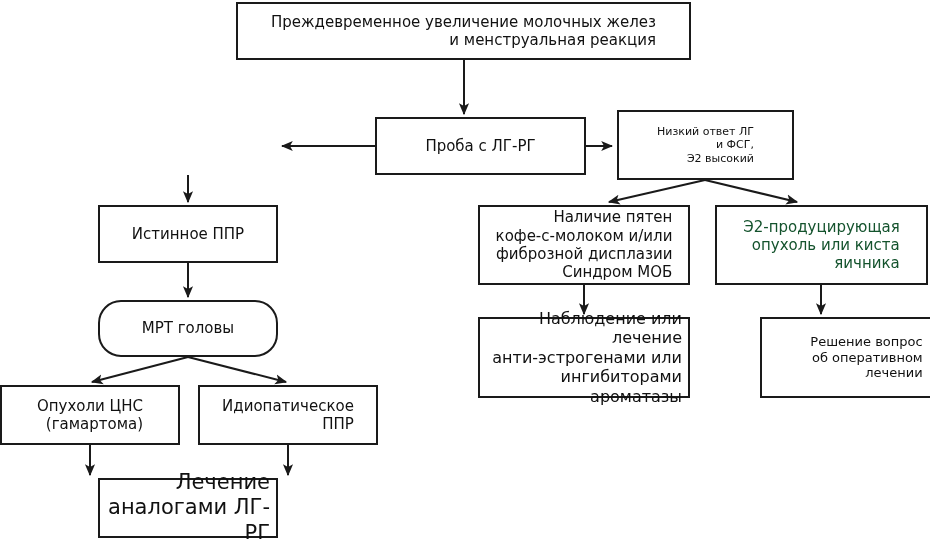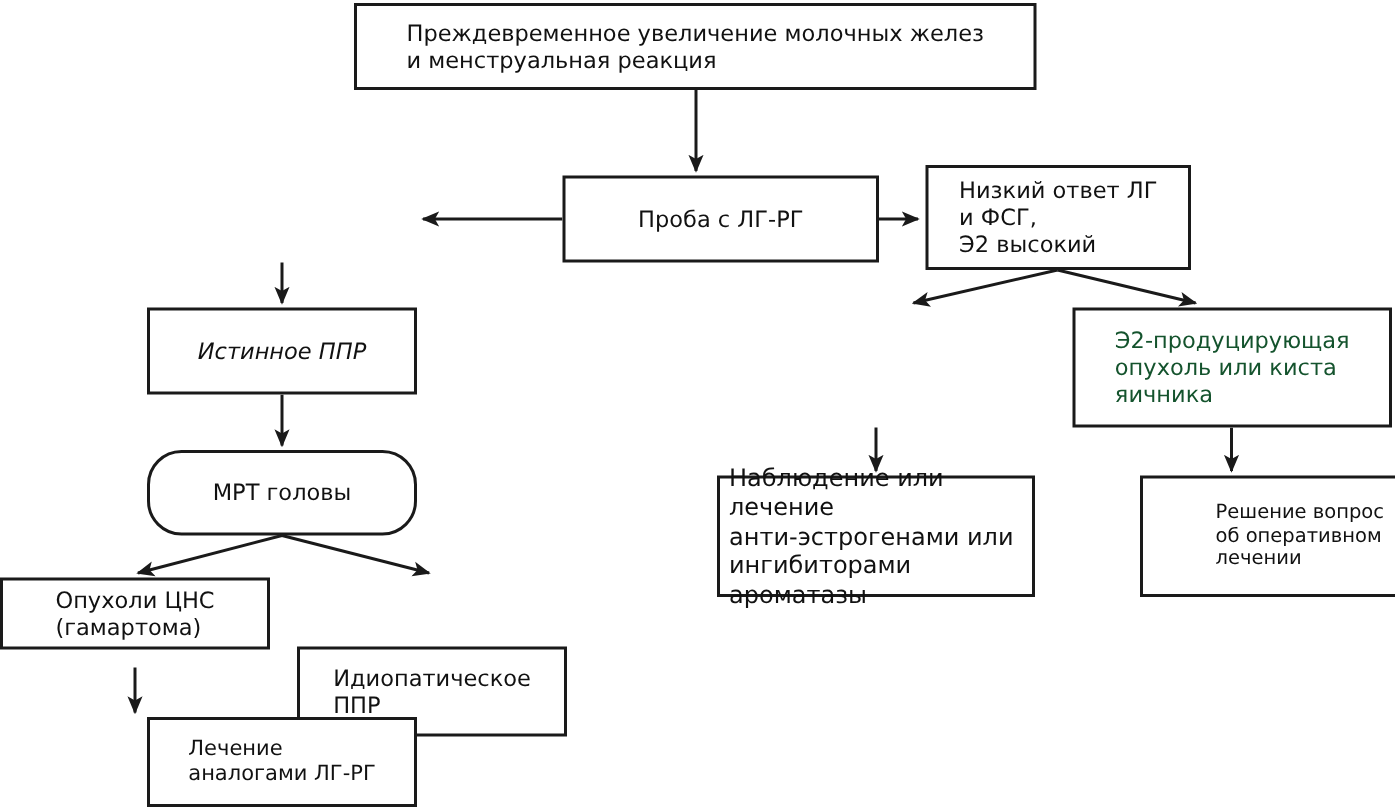--- a/index.html
+++ b/index.html
@@ -17,21 +17,21 @@
     overflow: hidden;
   }
   .node {
     position: absolute;
     box-sizing: border-box;
     border: 2px solid #1a1a1a;
     background: #ffffff;
     display: flex;
     align-items: center;
     justify-content: center;
-    text-align: left;
+    text-align: right;
     color: #111111;
     font-size: 15px;
     line-height: 1.22;
     padding: 2px 6px;
     z-index: 2;
     white-space: pre-line;
   }
   #edges {
     position: absolute;
     left: 0;
@@ -62,33 +62,37 @@
       <path d="M 90 445 L 90 475" fill="none" stroke="#1a1a1a" stroke-width="2" marker-end="url(#arrowhead)"></path>
       <path d="M 288 445 L 288 475" fill="none" stroke="#1a1a1a" stroke-width="2" marker-end="url(#arrowhead)"></path>
       <path d="M 705 180 L 609 202" fill="none" stroke="#1a1a1a" stroke-width="2" marker-end="url(#arrowhead)"></path>
       <path d="M 705 180 L 797 202" fill="none" stroke="#1a1a1a" stroke-width="2" marker-end="url(#arrowhead)"></path>
       <path d="M 584 285 L 584 314" fill="none" stroke="#1a1a1a" stroke-width="2" marker-end="url(#arrowhead)"></path>
       <path d="M 821 285 L 821 314" fill="none" stroke="#1a1a1a" stroke-width="2" marker-end="url(#arrowhead)"></path>
     </svg>
 <div class="node" style="left: 236px; top: 2px; width: 455px; height: 58px; border-color: rgb(26, 26, 26); border-width: 2px; color: rgb(17, 17, 17); font-size: 15px;">Преждевременное увеличение молочных желез
 и менструальная реакция</div>
     <div class="node" style="left: 375px; top: 117px; width: 211px; height: 58px; border-color: rgb(26, 26, 26); border-width: 2px; color: rgb(17, 17, 17); font-size: 15px;">Проба с ЛГ-РГ</div>
-    <div class="node" style="left: 617px; top: 110px; width: 177px; height: 70px; border-color: rgb(26, 26, 26); border-width: 2px; color: rgb(17, 17, 17); font-size: 15px;">Низкий ответ ЛГ
+    <div class="node" style="left: 617px; top: 110px; width: 177px; height: 70px; border-color: rgb(26, 26, 26); border-width: 2px; color: rgb(17, 17, 17); font-size: 11px;">Низкий ответ ЛГ
 и ФСГ,
 Э2 высокий</div>
-    <div class="node" style="left: 98px; top: 205px; width: 180px; height: 58px; border-color: rgb(26, 26, 26); border-width: 2px; color: rgb(17, 17, 17); font-size: 15px; font-style: italic;">Истинное ППР</div>
+    <div class="node" style="left: 98px; top: 205px; width: 180px; height: 58px; border-color: rgb(26, 26, 26); border-width: 2px; color: rgb(17, 17, 17); font-size: 15px;">Истинное ППР</div>
     <div class="node" style="left: 98px; top: 300px; width: 180px; height: 57px; border-color: rgb(26, 26, 26); border-width: 2px; color: rgb(17, 17, 17); font-size: 15px; border-radius: 23px;">МРТ головы</div>
+    <div class="node" style="left: 478px; top: 205px; width: 212px; height: 80px; border-color: rgb(26, 26, 26); border-width: 2px; color: rgb(17, 17, 17); font-size: 15px;">Наличие пятен
+кофе-с-молоком и/или
+фиброзной дисплазии
+Синдром МОБ</div>
     <div class="node" style="left: 715px; top: 205px; width: 213px; height: 80px; border-color: rgb(26, 26, 26); border-width: 2px; color: #14532d; font-size: 15px;">Э2-продуцирующая
 опухоль или киста
 яичника</div>
-    <div class="node" style="left: 0px; top: 385px; width: 180px; height: 48px; border-color: rgb(26, 26, 26); border-width: 2px; color: rgb(17, 17, 17); font-size: 15px;">Опухоли ЦНС
+    <div class="node" style="left: 0px; top: 385px; width: 180px; height: 60px; border-color: rgb(26, 26, 26); border-width: 2px; color: rgb(17, 17, 17); font-size: 15px;">Опухоли ЦНС
 (гамартома)</div>
-    <div class="node" style="left: 198px; top: 385px; width: 180px; height: 60px; border-color: rgb(26, 26, 26); border-width: 2px; color: rgb(17, 17, 17); font-size: 15px; margin-top: 46px;">Идиопатическое
+    <div class="node" style="left: 198px; top: 385px; width: 180px; height: 60px; border-color: rgb(26, 26, 26); border-width: 2px; color: rgb(17, 17, 17); font-size: 15px;">Идиопатическое
 ППР</div>
     <div class="node" style="left: 478px; top: 317px; width: 212px; height: 81px; border-color: rgb(26, 26, 26); border-width: 2px; color: rgb(17, 17, 17); font-size: 16px;">Наблюдение или лечение
 анти-эстрогенами или
 ингибиторами ароматазы</div>
     <div class="node" style="left: 715px; top: 317px; width: 213px; height: 81px; border-color: rgb(26, 26, 26); border-width: 2px; color: rgb(17, 17, 17); font-size: 13px; margin-left: 45px;">Решение вопрос
 об оперативном
 лечении</div>
-    <div class="node" style="left: 98px; top: 478px; width: 180px; height: 60px; border-color: rgb(26, 26, 26); border-width: 2px; color: rgb(17, 17, 17); font-size: 14px;">Лечение
+    <div class="node" style="left: 98px; top: 478px; width: 180px; height: 60px; border-color: rgb(26, 26, 26); border-width: 2px; color: rgb(17, 17, 17); font-size: 21px;">Лечение
 аналогами ЛГ-РГ</div>
   </div>
 
 </body></html>

